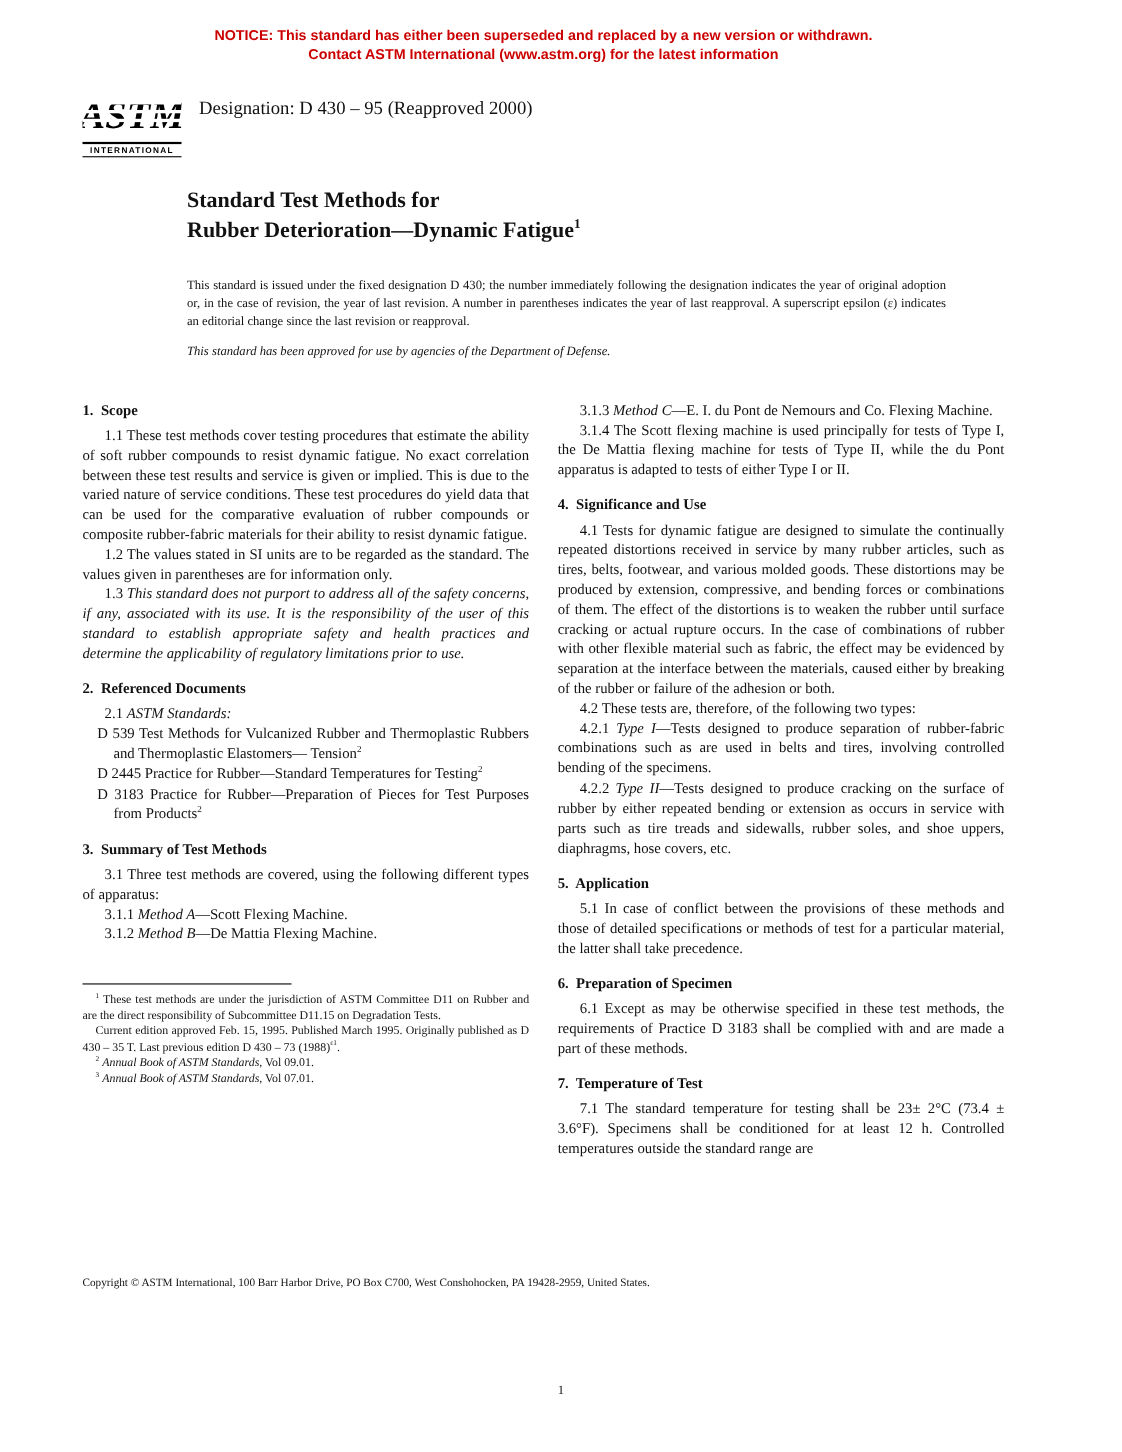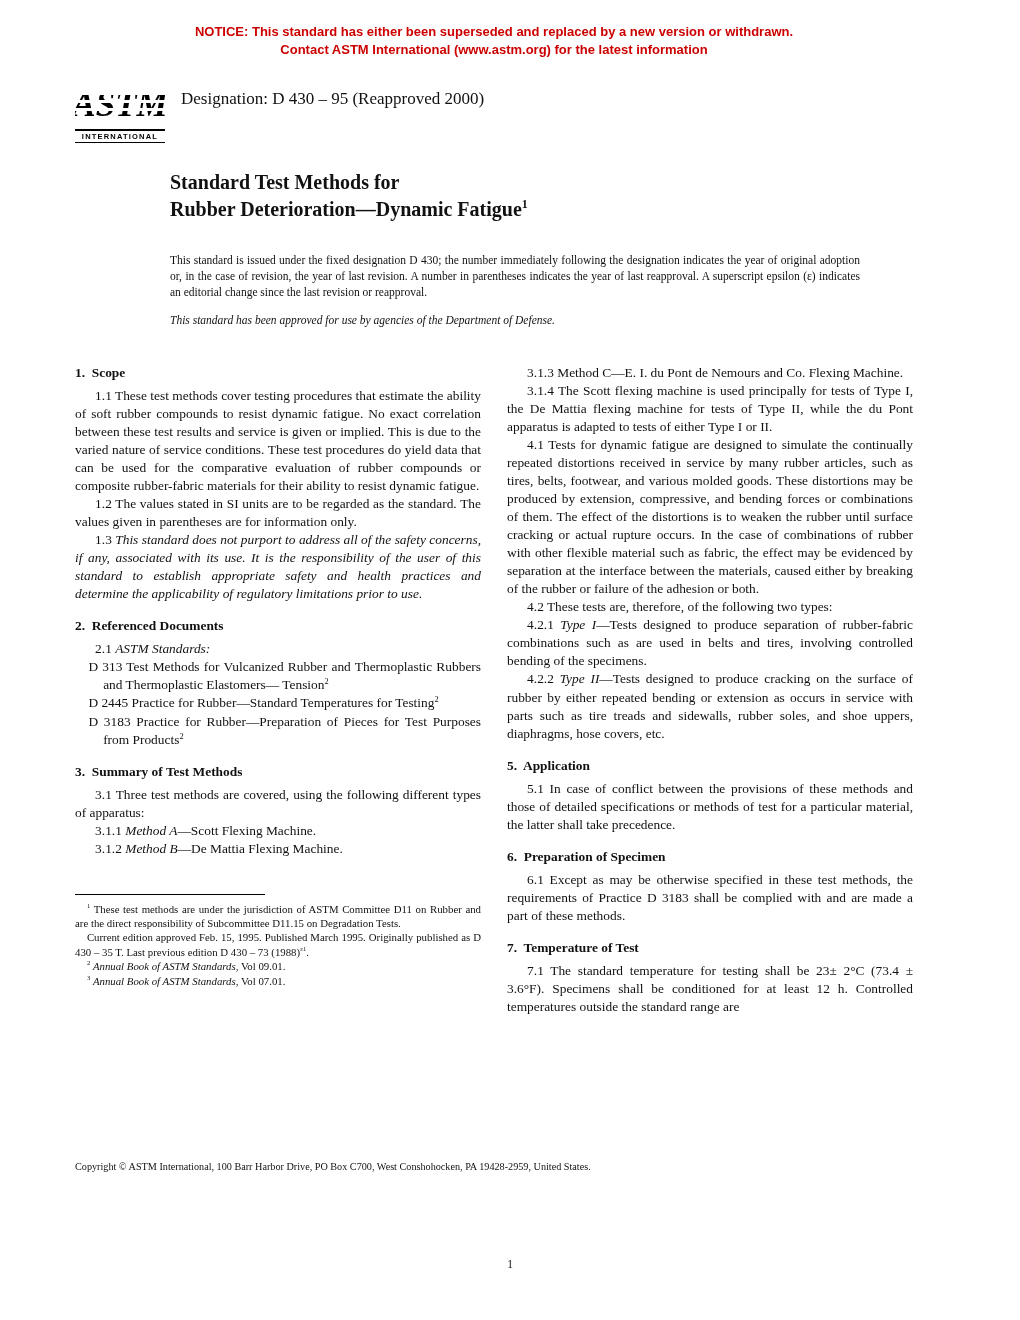--- a/index.html
+++ b/index.html
@@ -121,38 +121,39 @@
   <div class="dod">This standard has been approved for use by agencies of the Department of Defense.</div>
 
   <div class="columns">
     <div class="col" id="col-left">
         <div class="section-heading">1.  Scope</div>
         <p class="body-para"><span>1.1 These test methods cover testing procedures that estimate the ability of soft rubber compounds to resist dynamic fatigue. No exact correlation between these test results and service is given or implied. This is due to the varied nature of service conditions. These test procedures do yield data that can be used for the comparative evaluation of rubber compounds or composite rubber-fabric materials for their ability to resist dynamic fatigue.</span></p>
         <p class="body-para"><span>1.2 The values stated in SI units are to be regarded as the standard. The values given in parentheses are for information only.</span></p>
         <p class="body-para"><span>1.3 </span><span style="font-style: italic;">This standard does not purport to address all of the safety concerns, if any, associated with its use. It is the responsibility of the user of this standard to establish appropriate safety and health practices and determine the applicability of regulatory limitations prior to use.</span></p>
         <div class="section-heading">2.  Referenced Documents</div>
         <p class="body-para"><span>2.1 </span><span style="font-style: italic;">ASTM Standards:</span></p>
-        <p class="ref-entry"><span>D 313 Test Methods for Vulcanized Rubber and Thermoplastic Rubbers and Thermoplastic Elastomers— Tension</span><sup>2</sup></p>
+        <p class="ref-entry"><span>D 539 Test Methods for Vulcanized Rubber and Thermoplastic Rubbers and Thermoplastic Elastomers— Tension</span><sup>2</sup></p>
         <p class="ref-entry"><span>D 2445 Practice for Rubber—Standard Temperatures for Testing</span><sup>2</sup></p>
         <p class="ref-entry"><span>D 3183 Practice for Rubber—Preparation of Pieces for Test Purposes from Products</span><sup>2</sup></p>
         <div class="section-heading">3.  Summary of Test Methods</div>
         <p class="body-para"><span>3.1 Three test methods are covered, using the following different types of apparatus:</span></p>
         <p class="body-para"><span>3.1.1 </span><span style="font-style: italic;">Method A</span><span>—Scott Flexing Machine.</span></p>
         <p class="body-para"><span>3.1.2 </span><span style="font-style: italic;">Method B</span><span>—De Mattia Flexing Machine.</span></p>
         <div class="footnote-rule"></div>
         <div class="footnotes">
           <p><sup>1</sup><span> These test methods are under the jurisdiction of ASTM Committee D11 on Rubber and are the direct responsibility of Subcommittee D11.15 on Degradation Tests.</span></p>
           <p><span>Current edition approved Feb. 15, 1995. Published March 1995. Originally published as D 430 – 35 T. Last previous edition D 430 – 73 (1988)</span><sup>ε1</sup><span>.</span></p>
           <p><sup>2</sup><span> </span><span style="font-style: italic;">Annual Book of ASTM Standards</span><span>, Vol 09.01.</span></p>
           <p><sup>3</sup><span> </span><span style="font-style: italic;">Annual Book of ASTM Standards</span><span>, Vol 07.01.</span></p>
         </div>
       </div>
     <div class="col" id="col-right">
-        <p class="body-para"><span>3.1.3 </span><span style="">Method C</span><span>—E. I. du Pont de Nemours and Co. Flexing Machine.</span></p>
+        <p class="body-para"><span>3.1.3 </span><span style="font-style: italic;">Method C</span><span>—E. I. du Pont de Nemours and Co. Flexing Machine.</span></p>
         <p class="body-para"><span>3.1.4 The Scott flexing machine is used principally for tests of Type I, the De Mattia flexing machine for tests of Type II, while the du Pont apparatus is adapted to tests of either Type I or II.</span></p>
+        <div class="section-heading">4.  Significance and Use</div>
         <p class="body-para"><span>4.1 Tests for dynamic fatigue are designed to simulate the continually repeated distortions received in service by many rubber articles, such as tires, belts, footwear, and various molded goods. These distortions may be produced by extension, compressive, and bending forces or combinations of them. The effect of the distortions is to weaken the rubber until surface cracking or actual rupture occurs. In the case of combinations of rubber with other flexible material such as fabric, the effect may be evidenced by separation at the interface between the materials, caused either by breaking of the rubber or failure of the adhesion or both.</span></p>
         <p class="body-para"><span>4.2 These tests are, therefore, of the following two types:</span></p>
         <p class="body-para"><span>4.2.1 </span><span style="font-style: italic;">Type I</span><span>—Tests designed to produce separation of rubber-fabric combinations such as are used in belts and tires, involving controlled bending of the specimens.</span></p>
         <p class="body-para"><span>4.2.2 </span><span style="font-style: italic;">Type II</span><span>—Tests designed to produce cracking on the surface of rubber by either repeated bending or extension as occurs in service with parts such as tire treads and sidewalls, rubber soles, and shoe uppers, diaphragms, hose covers, etc.</span></p>
         <div class="section-heading">5.  Application</div>
         <p class="body-para"><span>5.1 In case of conflict between the provisions of these methods and those of detailed specifications or methods of test for a particular material, the latter shall take precedence.</span></p>
         <div class="section-heading">6.  Preparation of Specimen</div>
         <p class="body-para"><span>6.1 Except as may be otherwise specified in these test methods, the requirements of Practice D 3183 shall be complied with and are made a part of these methods.</span></p>
         <div class="section-heading">7.  Temperature of Test</div>
         <p class="body-para"><span>7.1 The standard temperature for testing shall be 23± 2°C (73.4 ± 3.6°F). Specimens shall be conditioned for at least 12 h. Controlled temperatures outside the standard range are</span></p>

